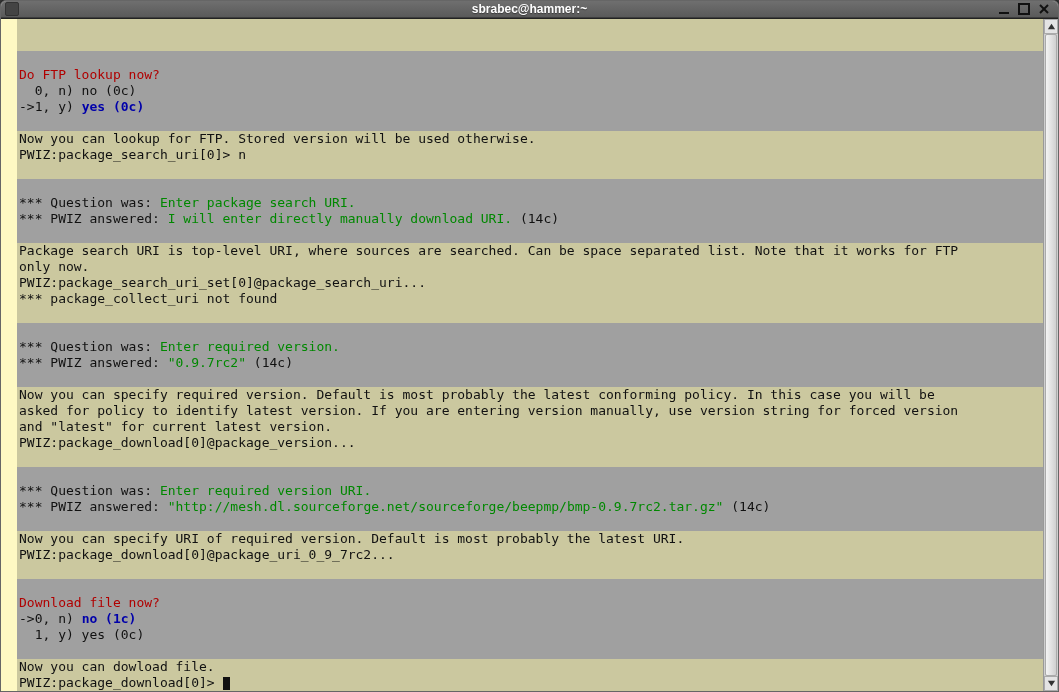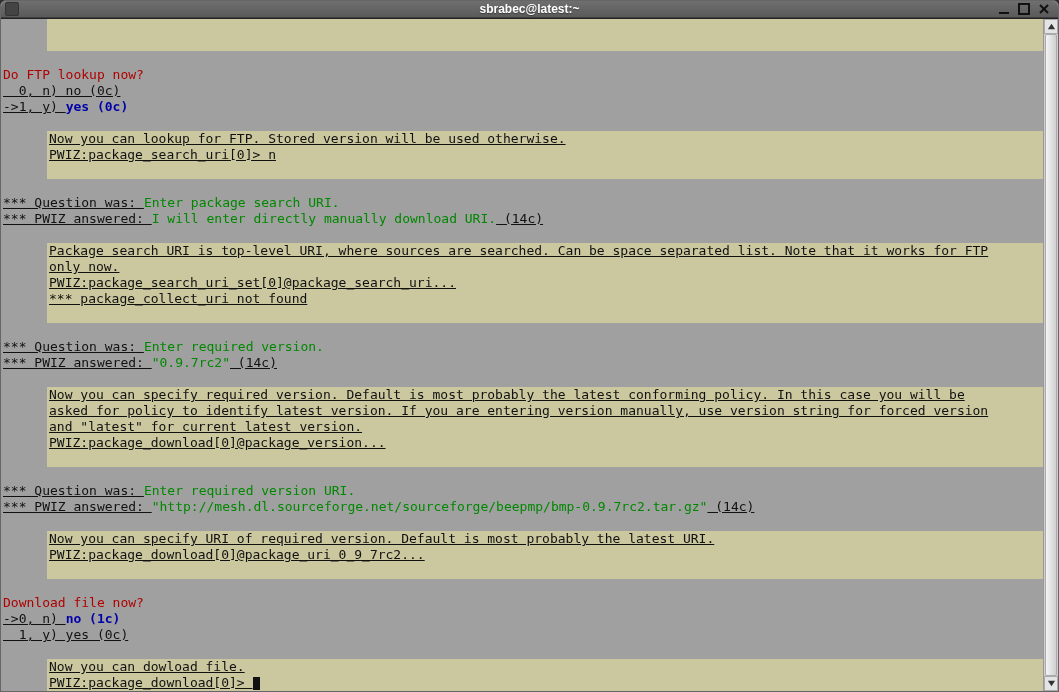--- a/index.html
+++ b/index.html
@@ -59,45 +59,46 @@
     font-size: 12px;
     cursor: pointer;
   }
   .titlebar .ctrl svg { width: 12px; height: 12px; }
 
   .client {
     flex: 1;
     display: flex;
     background: #fef9c3;
     border-top: 1px solid #222;
+    padding-left: 16px;
   }
   .term-wrap {
     flex: 1;
     display: flex;
     overflow: hidden;
   }
   .term {
     flex: 1;
     background: #a0a0a0;
     color: #111;
     line-height: 16px;
     white-space: pre;
     padding: 0;
     overflow: hidden;
   }
   .term .row {
     padding: 0 2px;
   }
-  .band-beige { background: #cbc89f; margin-left: 46px; }
+  .band-beige { background: #cbc89f; }
   .band-gray  { background: #a0a0a0; }
 
   .c-red     { color: #b00000; }
   .c-green   { color: #008800; }
   .c-blue    { color: #0000aa; font-weight: bold; }
-  .c-default { color: #111; text-decoration: underline; }
+  .c-default { color: #111; }
 
   .scrollbar {
     width: 15px;
     background: #d8d8d8;
     border-left: 1px solid #999;
     display: flex;
     flex-direction: column;
   }
   .scrollbar .arrow {
     height: 15px;
@@ -128,21 +129,21 @@
     background: #111;
     vertical-align: text-bottom;
   }
 </style>
 </head>
 <body>
 
 <div class="window">
   <div class="titlebar">
     <div class="icon"></div>
-    <div class="title">sbrabec@latest:~</div>
+    <div class="title">sbrabec@hammer:~</div>
     <div class="controls">
       <div class="ctrl">
         <svg viewBox="0 0 12 12">
             <rect x="1" y="9" width="10" height="2" fill="#111"></rect>
           </svg>
       </div>
       <div class="ctrl">
         <svg viewBox="0 0 12 12">
             <rect x="1" y="1" width="10" height="10" fill="none" stroke="#111" stroke-width="2"></rect>
           </svg>

